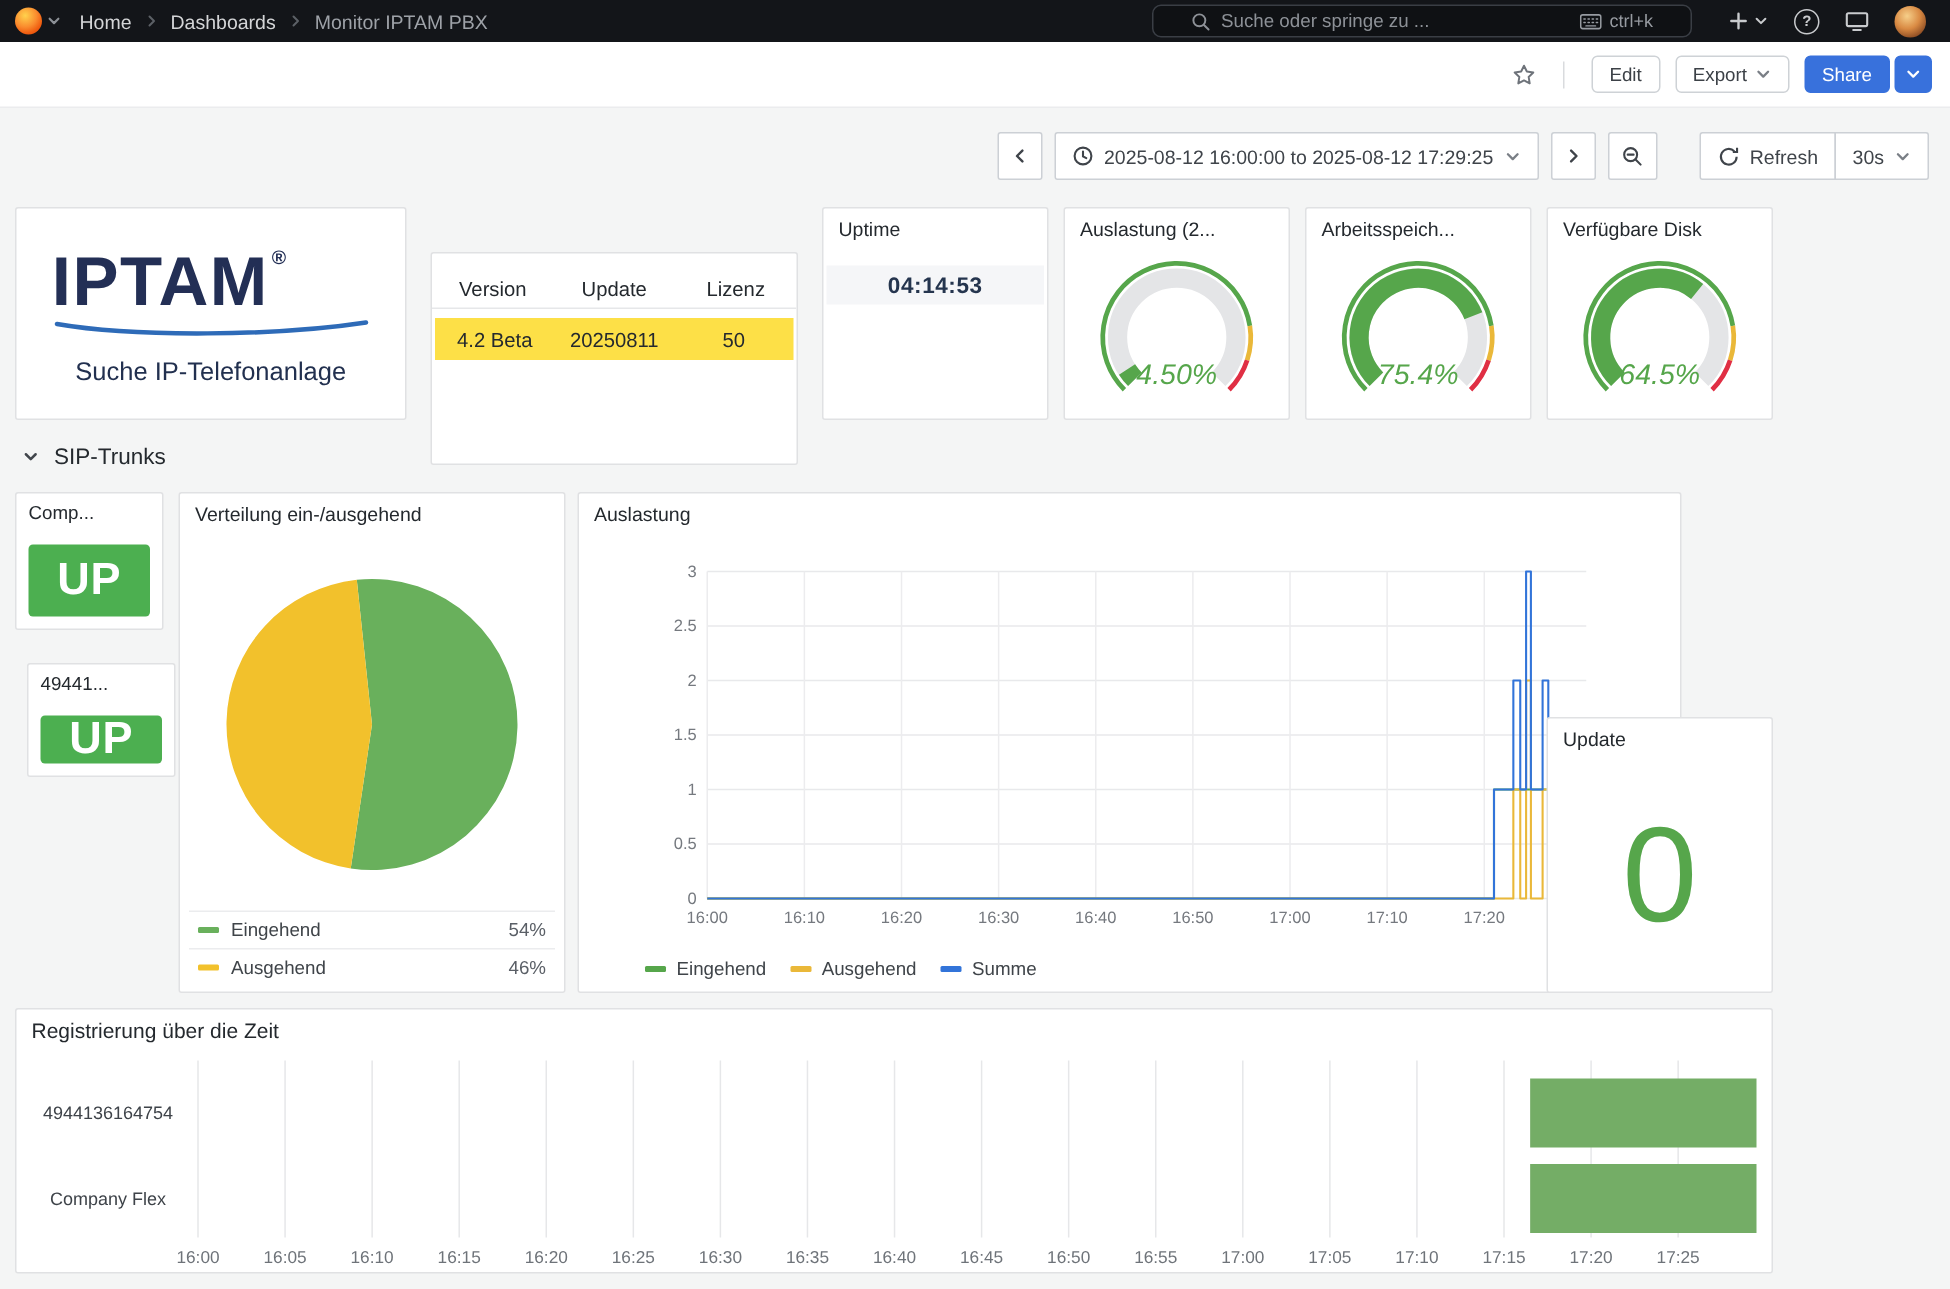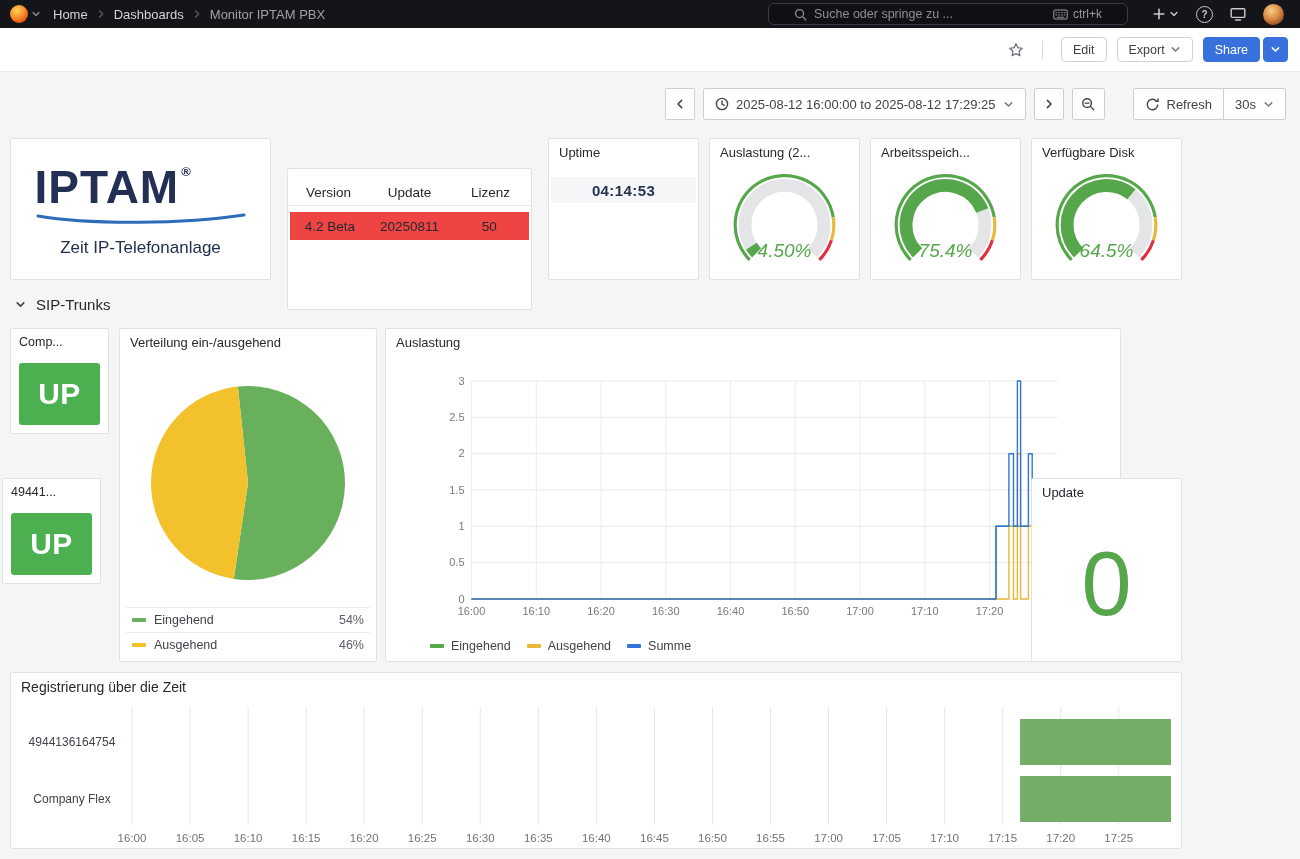--- a/index.html
+++ b/index.html
@@ -65,22 +65,22 @@
           white-space:nowrap;overflow:hidden;text-overflow:ellipsis;cursor:pointer;}
   .ptitle.small{font-size:12.5px;padding:0 8px;height:26px;line-height:26px;}
   .ptitle.reg{font-size:14px;}
 
   #p-brand{left:10px;top:138px;width:261px;height:142px;}
   #p-version{left:287px;top:138px;width:245px;height:142px;margin-top:30px;}
   #p-uptime{left:548px;top:138px;width:151px;height:142px;}
   #p-g1{left:709px;top:138px;width:151px;height:142px;}
   #p-g2{left:870px;top:138px;width:151px;height:142px;}
   #p-g3{left:1031px;top:138px;width:151px;height:142px;}
-  #p-up1{left:10px;top:328px;width:99px;height:106px;}
-  #p-up2{left:2px;top:442px;width:99px;height:106px;margin-top:36px;}
+  #p-up1{left:10px;top:328px;width:99px;height:92px;}
+  #p-up2{left:18px;top:442px;width:99px;height:76px;}
   #p-pie{left:119px;top:328px;width:258px;height:334px;}
   #p-ts{left:385px;top:328px;width:736px;height:334px;}
   #p-channels{left:1031px;top:328px;width:151px;height:142px;}
   #p-dropped{left:1031px;top:478px;width:151px;height:184px;}
   #p-reg{left:10px;top:672px;width:1172px;height:177px;}
 
   
   .brand-wrap{position:absolute;inset:0;display:flex;flex-direction:column;align-items:center;
               justify-content:center;padding-top:4px;}
   .brand-logo{color:#232f55;font-weight:800;font-size:46px;line-height:1;letter-spacing:1px;}
@@ -88,21 +88,21 @@
   .brand-swoosh{margin:3px auto 0;}
   .brand-sub{margin-top:13px;font-size:17px;color:#22304f;}
 
   
   .vt-row{display:flex;text-align:center;}
   .vt-row span{flex:1;}
   .vt-head{margin-top:10px;height:26px;align-items:center;display:flex;font-weight:500;
            font-size:13.5px;color:#24292e;border-bottom:1px solid #e6e7e9;}
   .vt-head span{cursor:pointer;}
   .vt-data{height:28px;align-items:center;display:flex;font-size:13.5px;color:#24292e;
-           background:#ef4444;margin:6px 2px 0;}
+           background:#fde047;margin:6px 2px 0;}
 
   
   .uptime-cell{position:absolute;top:38px;left:2px;right:2px;height:26px;background:#f5f6f8;
                display:flex;align-items:center;justify-content:center;font-size:15px;font-weight:700;
                color:#25354e;letter-spacing:.4px;}
 
   
   .gauge{position:absolute;left:0;top:28px;width:100%;height:104px;}
   .gauge-value{position:absolute;top:101px;left:0;right:0;text-align:center;font-size:19px;font-weight:500;font-style:italic;}
 
@@ -262,21 +262,21 @@
   </div>
 
   <section class="panel" id="p-brand">
     <div class="brand-wrap">
       <div class="brand-logo">
         <span>IPTAM</span><span class="brand-reg">®</span>
         <svg class="brand-swoosh" viewBox="0 0 212 12" width="212" height="12">
             <path d="M3 3 C 55 12, 150 11, 209 2" fill="none" stroke="#2e6bb8" stroke-width="3" stroke-linecap="round"></path>
           </svg>
       </div>
-      <div class="brand-sub">Zeit IP-Telefonanlage</div>
+      <div class="brand-sub">Suche IP-Telefonanlage</div>
     </div>
   </section>
 
   <section class="panel" id="p-version">
     <div class="vt-row vt-head">
       <span>Version</span>
       <span>Update</span>
       <span>Lizenz</span>
     </div>
     <div class="vt-row vt-data">

